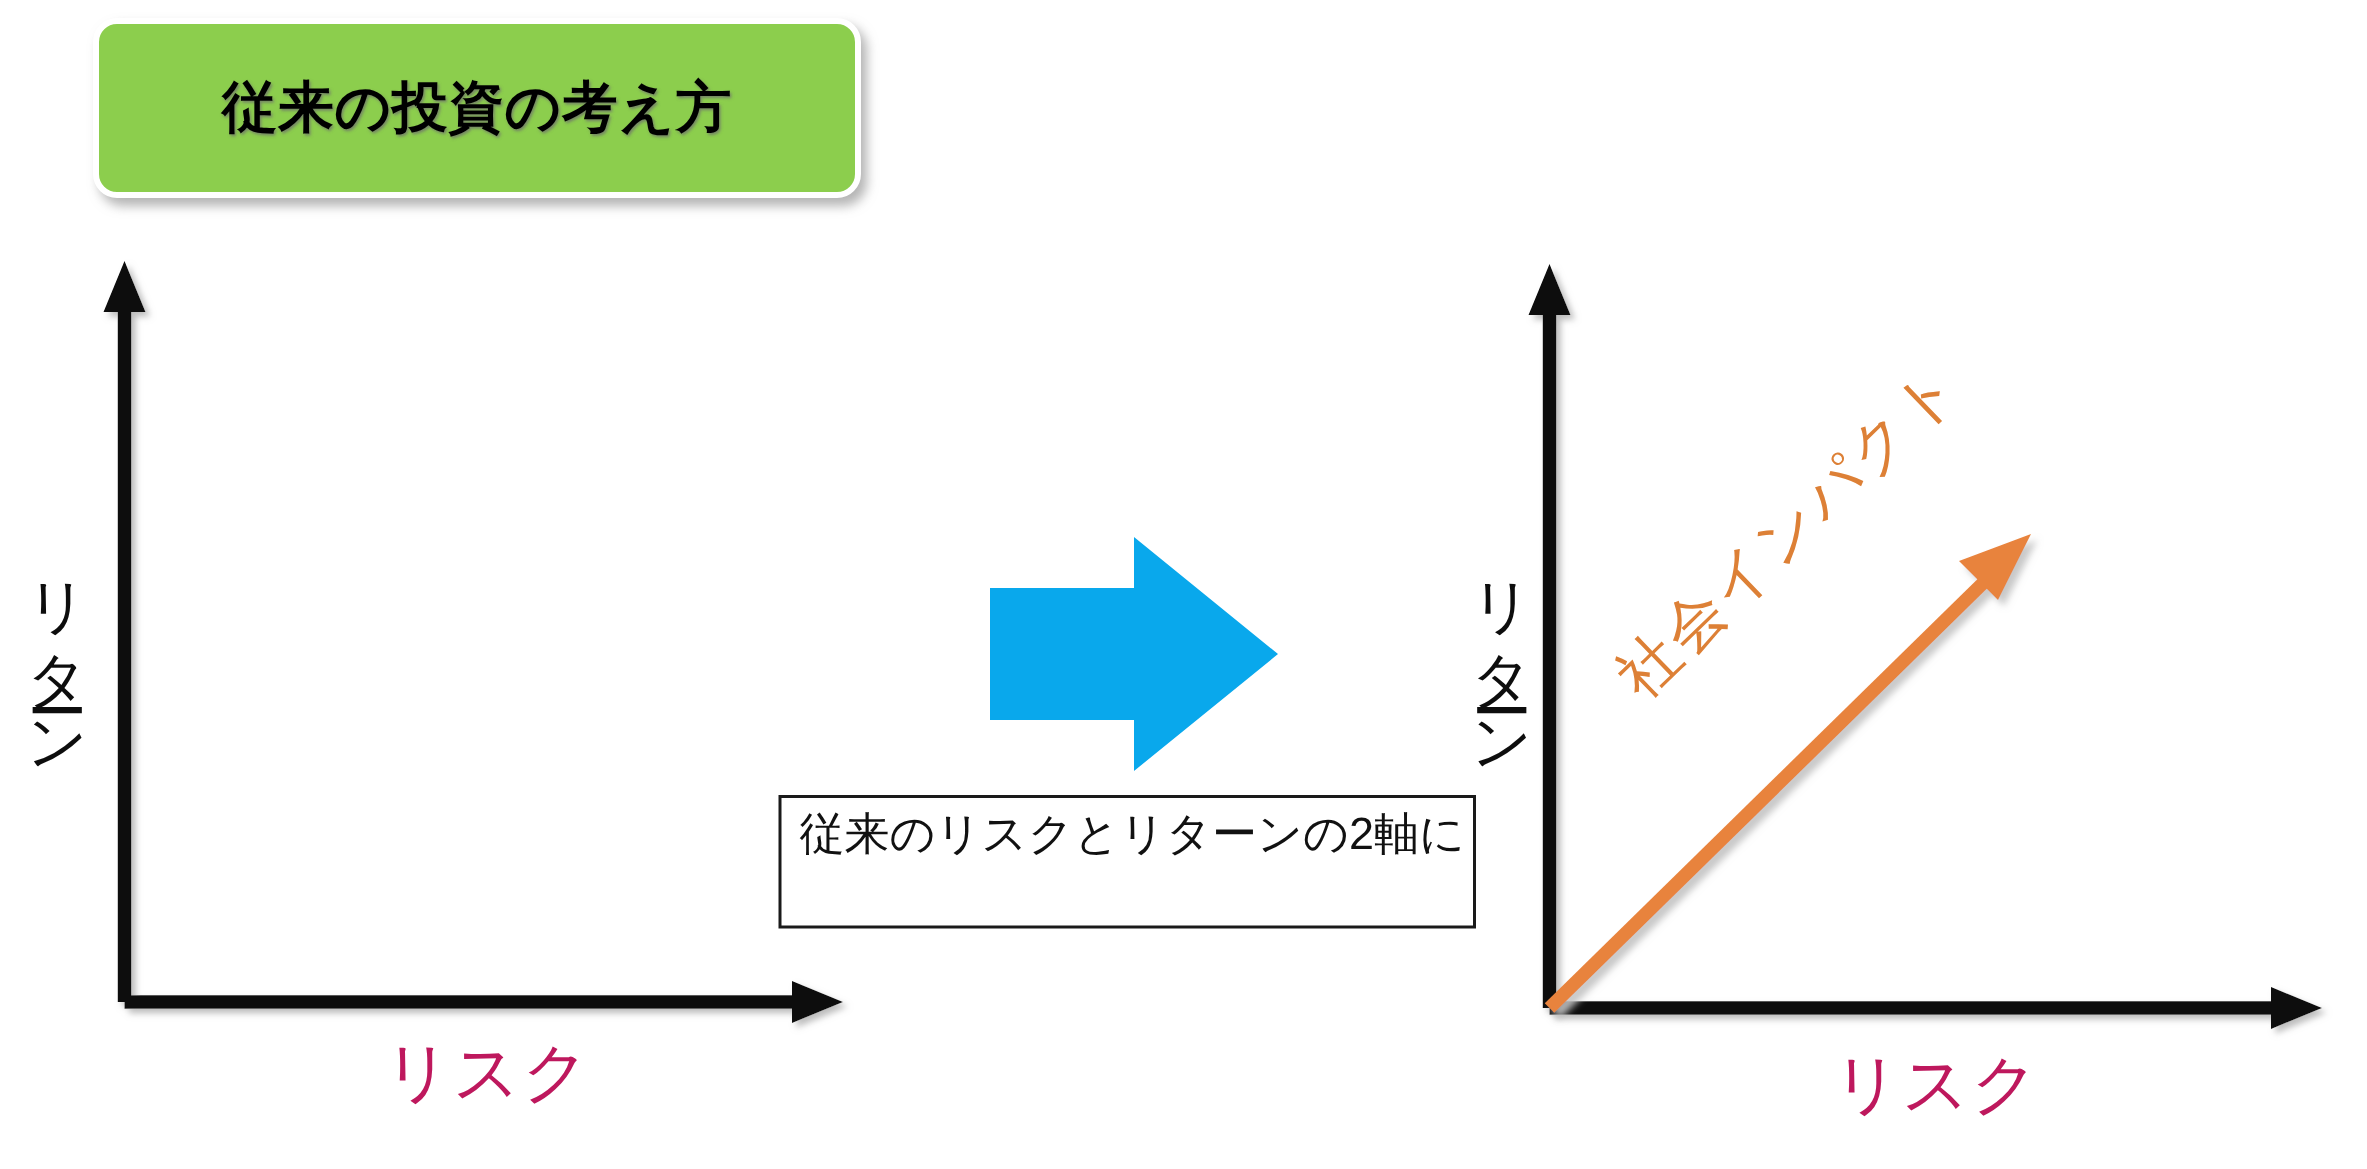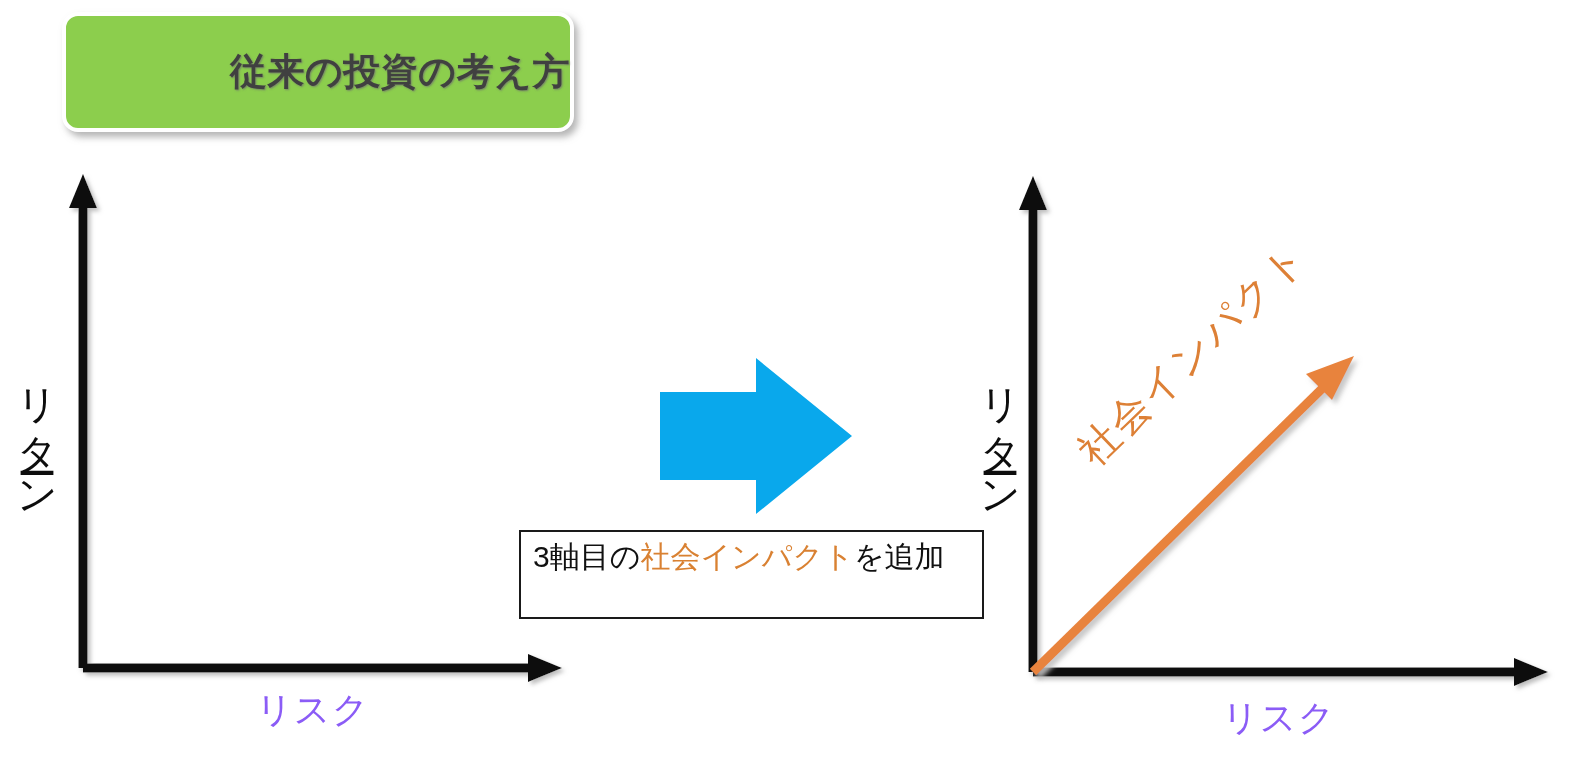--- a/index.html
+++ b/index.html
@@ -20,22 +20,22 @@
 
   
   .pill {
     position: absolute;
     box-sizing: border-box;
     border-radius: 16px;
     border: 4px solid #ffffff;
     box-shadow: 4px 5px 7px rgba(120,120,120,0.55);
     display: flex;
     align-items: center;
-    justify-content: flex-end;
-    color: #404040;
+    justify-content: center;
+    color: #000000;
     font-weight: bold;
     letter-spacing: 0.5px;
     text-shadow: 1px 1px 2px rgba(110,110,110,0.75);
   }
   #pill-left {
     left: 62px;
     top: 12px;
     width: 512px;
     height: 120px;
     background: #8CCE4D;
@@ -68,22 +68,22 @@
     line-height: 1.04;
     letter-spacing: 1px;
     white-space: nowrap;
   }
   #vlabel-left  { left: 16px;  top: 360px; }
   #vlabel-right { left: 979px; top: 360px; }
 
   
   .h-label {
     position: absolute;
-    font-size: 36px;
-    color: #8b5cf6;
+    font-size: 44px;
+    color: #be185d;
     letter-spacing: 1px;
     white-space: nowrap;
   }
   #hlabel-left  { left: 256px;  top: 686px; }
   #hlabel-right { left: 1222px; top: 694px; }
 
   
   #blue-arrow {
     position: absolute;
     left: 660px;
@@ -166,21 +166,21 @@
 
   <div class="h-label" id="hlabel-left">リスク</div>
 
   <div id="blue-arrow">
     <svg width="192" height="156" viewBox="0 0 192 156">
       <polygon points="0,34 96,34 96,0 192,78 96,156 96,122 0,122" fill="#09A8EC"></polygon>
     </svg>
   </div>
 
   <div id="note-box">
-    <div class="note-line"><span>3軸目の</span><span class="note-accent">社会インパクト</span><span>を追加</span></div>
+    <div class="note-line">従来のリスクとリターンの2軸に</div>
   </div>
 
   <div class="axes" id="axes-right">
     <svg width="600" height="540" viewBox="0 0 600 540">
       <defs>
         <filter id="axShadowR" x="-40%" y="-40%" width="200%" height="200%">
           <feDropShadow dx="3" dy="3" stdDeviation="2.2" flood-color="#b9b9b9" flood-opacity="0.95"></feDropShadow>
         </filter>
       </defs>
       <g filter="url(#axShadowR)">

